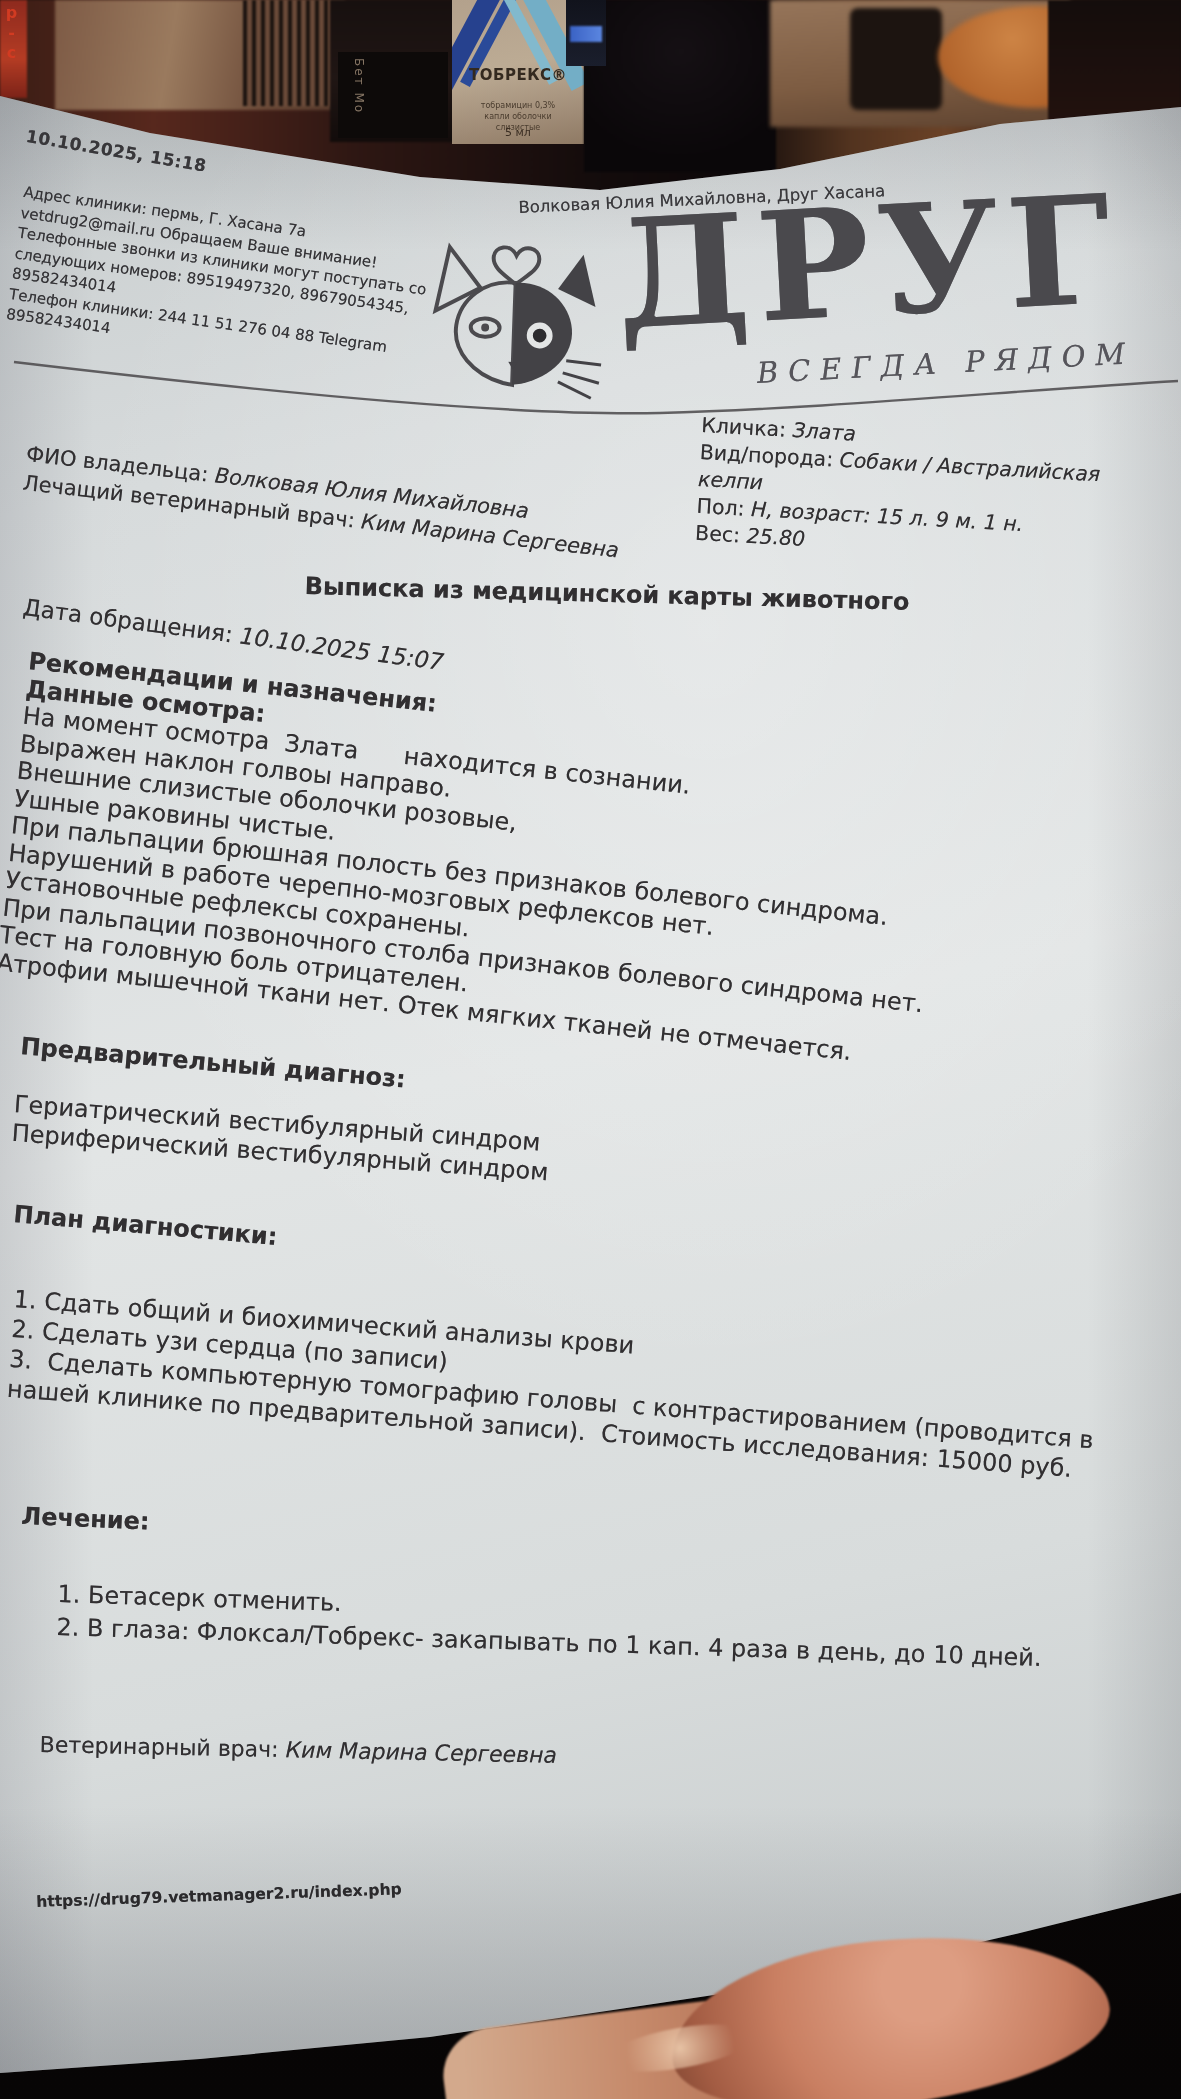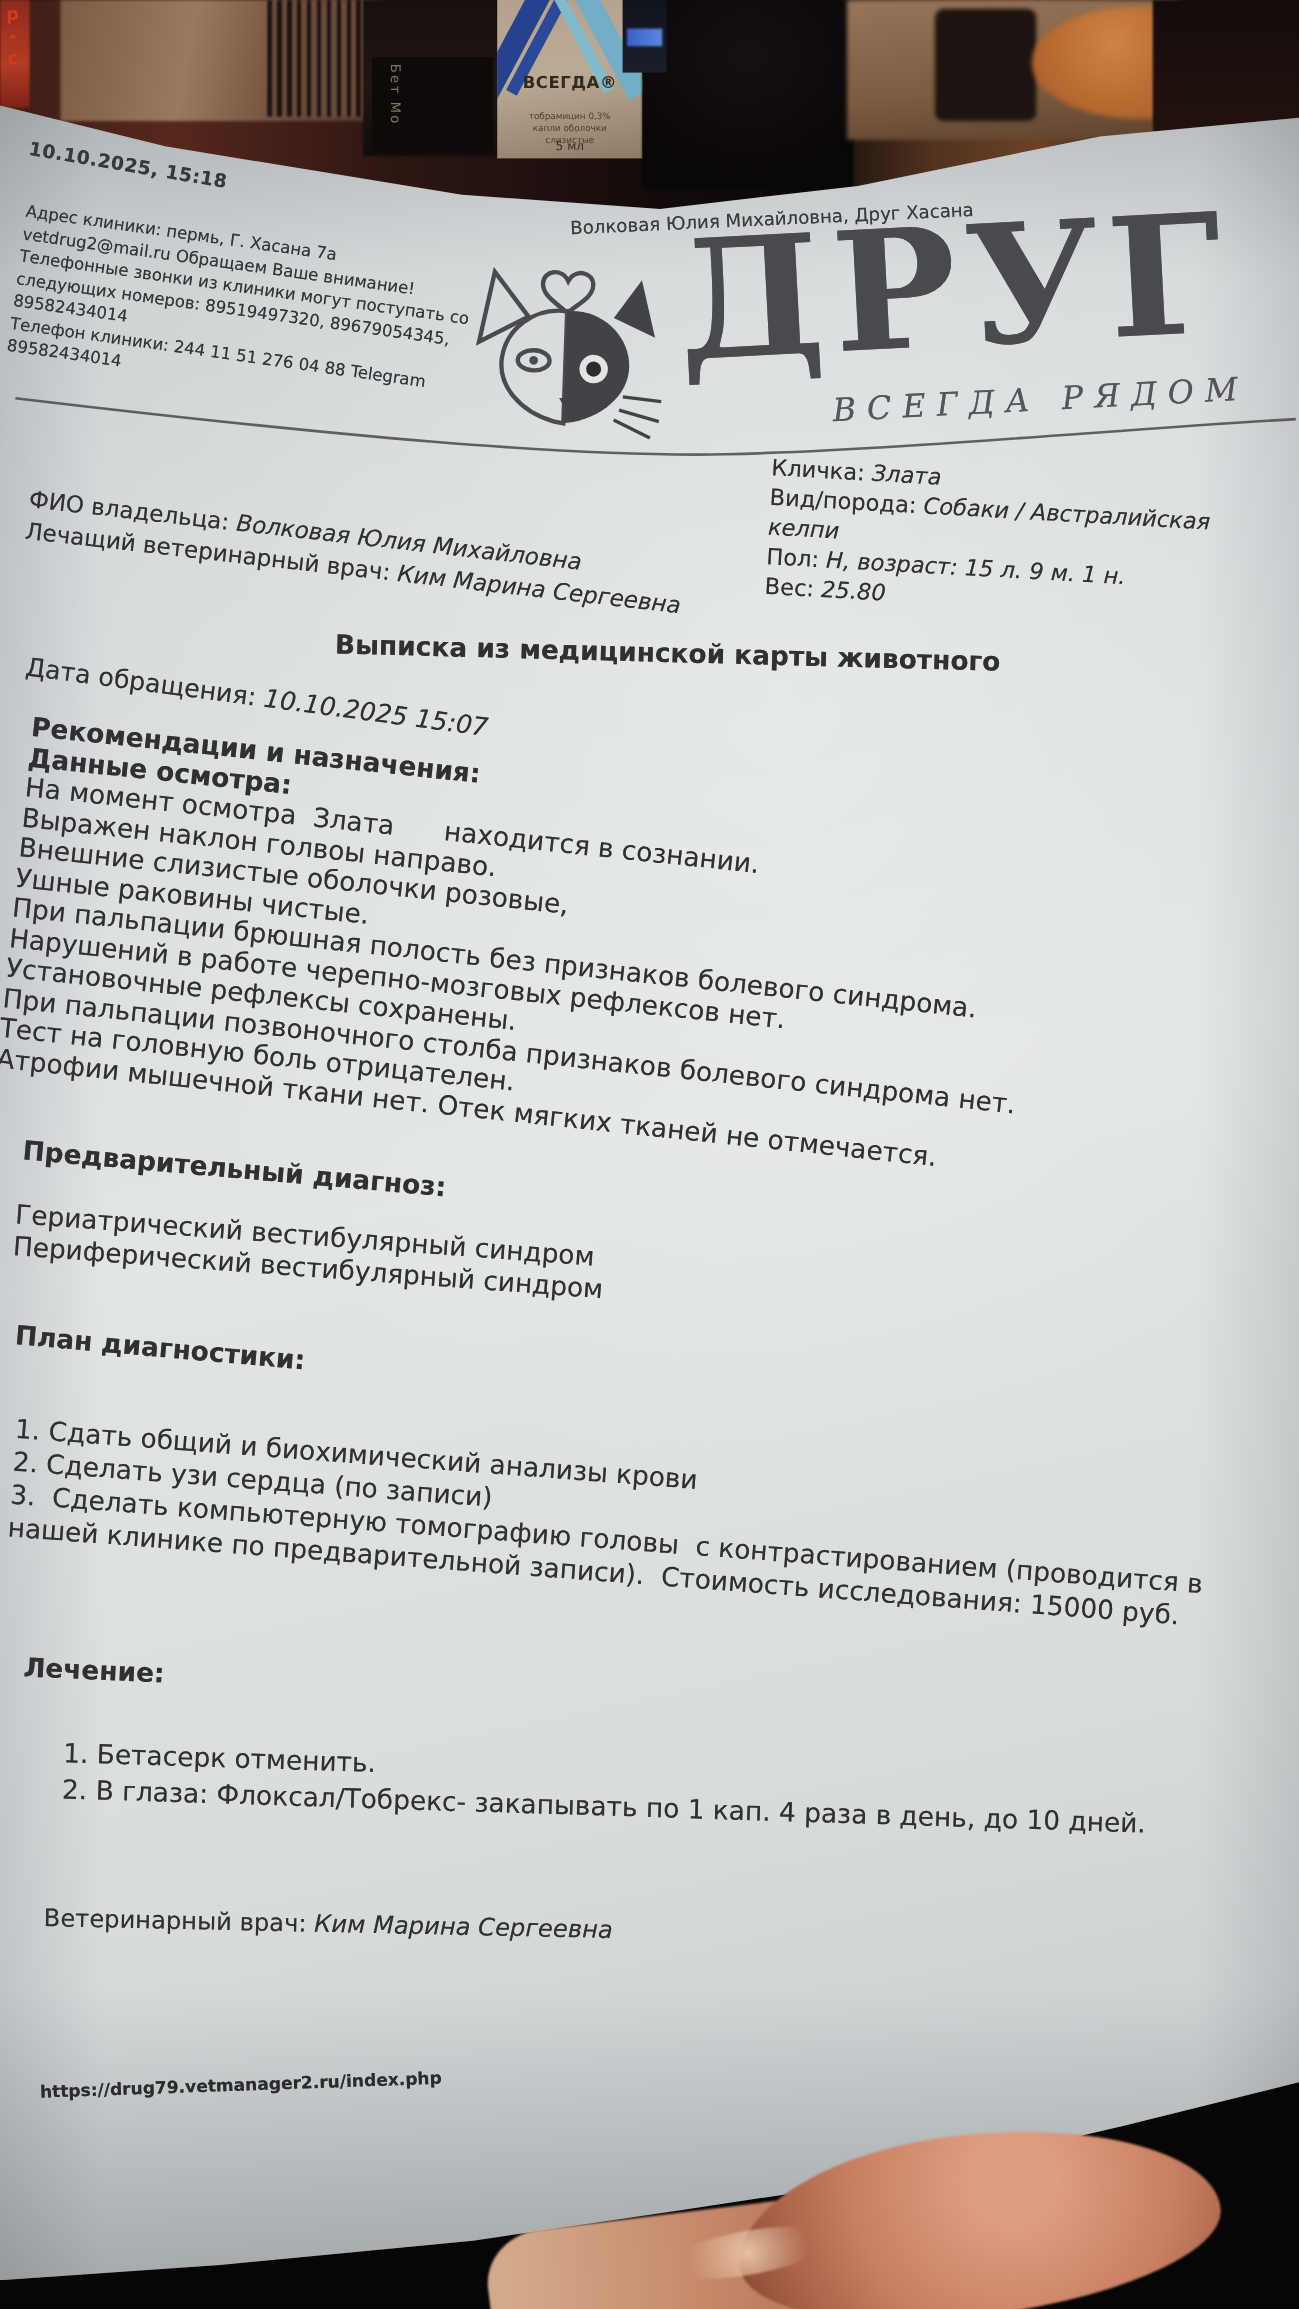--- a/index.html
+++ b/index.html
@@ -111,21 +111,21 @@
   <div class="scene-el redstrip"></div>
   <div class="scene-el red-label">р-с</div>
   <div class="scene-el bottle-dark"></div>
   <div class="scene-el betaserk-label"></div>
   <div class="scene-el betaserk-text">Бет  Мо</div>
   <div class="scene-el tobrex">
     <div class="tb-stripe tb-n1"></div>
     <div class="tb-stripe tb-n2"></div>
     <div class="tb-stripe tb-t1"></div>
     <div class="tb-stripe tb-t2"></div>
-    <div class="tobrex-title">ВСЕГДА®</div>
+    <div class="tobrex-title">ТОБРЕКС®</div>
     <div class="tobrex-sub">
         <div class="ln">тобрамицин 0,3%</div>
         <div class="ln">капли оболочки</div>
         <div class="ln">слизистые</div>
       </div>
     <div class="tobrex-vol">5 мл</div>
   </div>
   <div class="scene-el gapdark"></div>
   <div class="scene-el bluedev"></div>
   <div class="scene-el bluedev-band"></div>

